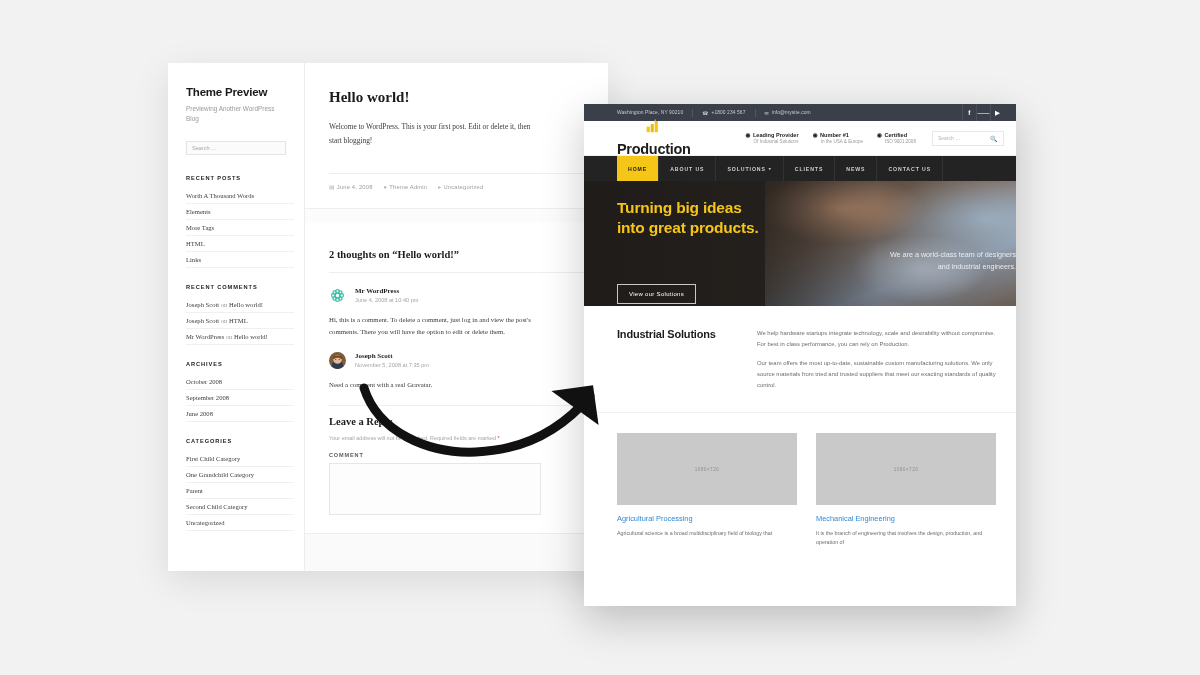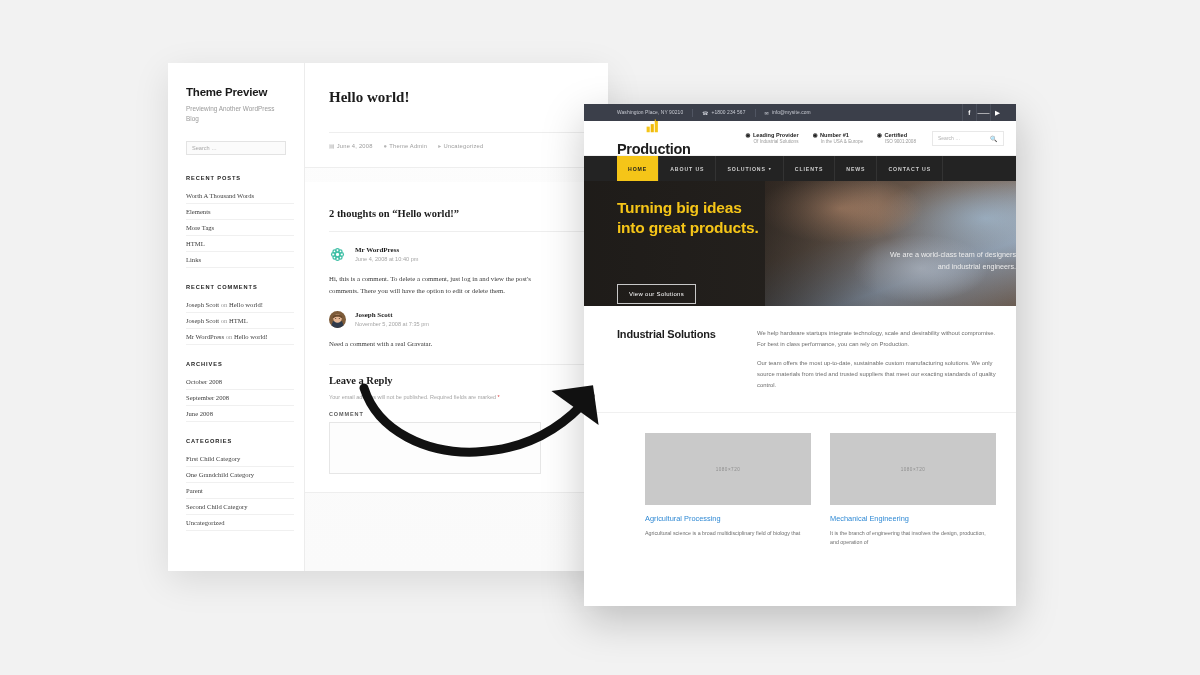--- a/index.html
+++ b/index.html
@@ -248,21 +248,21 @@
   }
 
   #prod-intro {
     display: flex; padding: 22px 20px 22px 33px; gap: 22px;
     border-bottom: 1px solid #f0f0f0; background: #fff;
   }
   .intro-title { font-size: 11px; color: #1d1d1d; width: 118px; flex: 0 0 118px; letter-spacing: -0.2px; }
   .intro-body p { font-size: 5.9px; line-height: 1.8; color: #6d6d6d; margin-bottom: 9px; }
   .intro-body p:last-child { margin-bottom: 0; }
 
-  #prod-cards { display: flex; gap: 19px; padding: 20px 20px 0 33px; background: #fff; margin-left: 28px; }
+  #prod-cards { display: flex; gap: 19px; padding: 20px 20px 0 33px; background: #fff; }
   .pcard { flex: 1; }
   .pcard-img {
     height: 72px; background: #c9c9c9;
     display: flex; align-items: center; justify-content: center;
     font-size: 4.6px; color: #8f8f8f; letter-spacing: 0.5px;
   }
   .pcard-title { color: #2f89d4; font-size: 7.4px; margin: 9px 0 6px 0; }
   .pcard-text { font-size: 5.3px; line-height: 1.75; color: #6d6d6d; }
 
   
@@ -331,20 +331,21 @@
           <li>Second Child Category</li>
           <li>Uncategorized</li>
         </ul>
       </div>
     </aside>
 
     <main id="wp-content">
 
       <article class="wp-card">
         <h1 class="wp-post-title">Hello world!</h1>
+        <p class="wp-post-body">Welcome to WordPress. This is your first post. Edit or delete it, then start blogging!</p>
         <div class="wp-meta">
           <span><span class="ic">▤</span><span>June 4, 2008</span></span>
           <span><span class="ic">●</span><span>Theme Admin</span></span>
           <span><span class="ic">▸</span><span>Uncategorized</span></span>
         </div>
       </article>
 
       <section class="wp-card">
         <h2 class="wp-comments-title">2 thoughts on “Hello world!”</h2>
 

